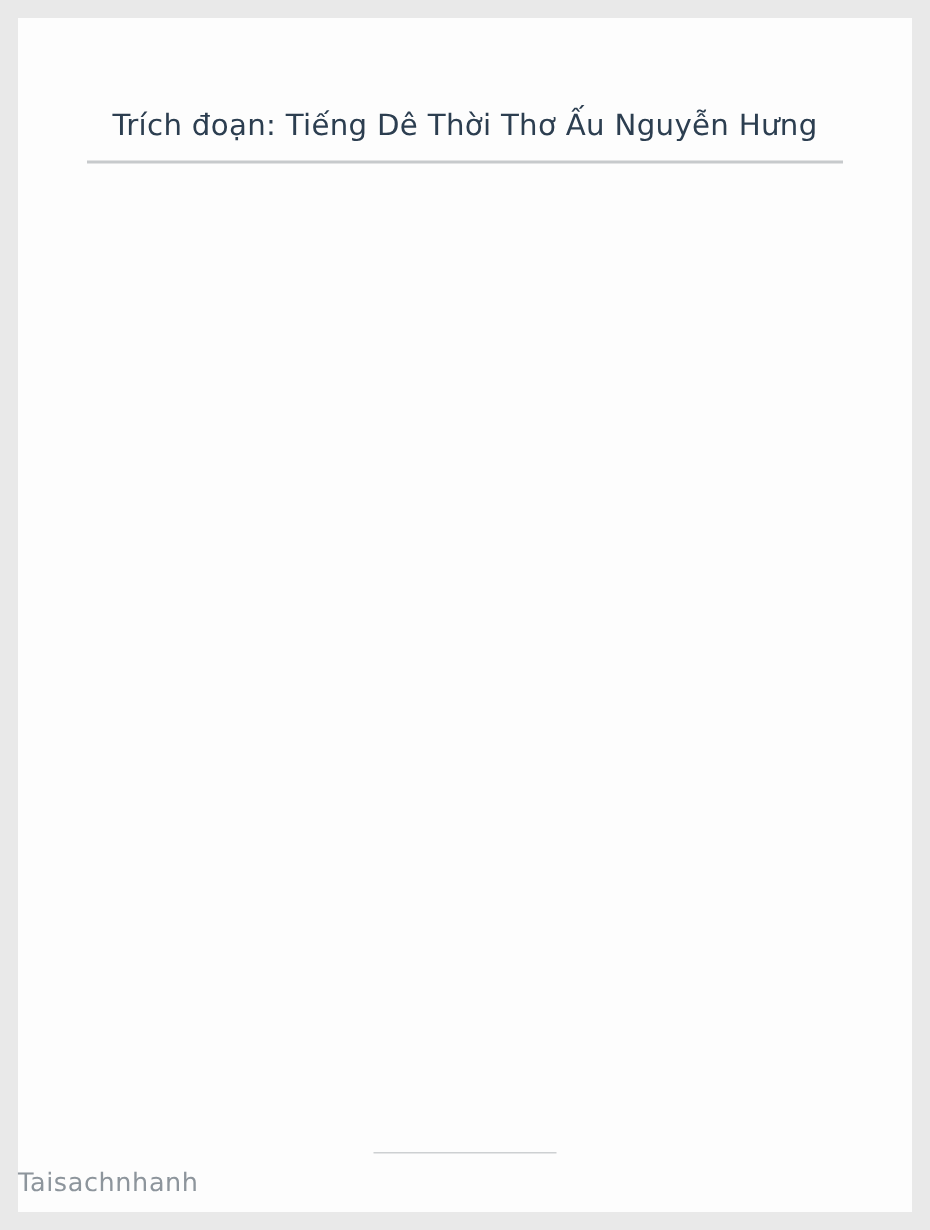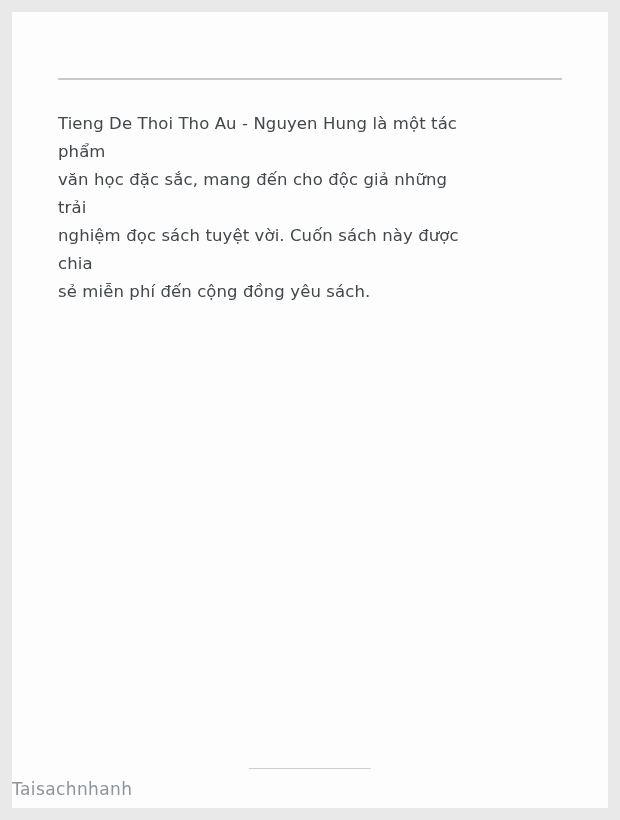--- a/index.html
+++ b/index.html
@@ -66,29 +66,23 @@
     line-height: 24px;
     color: #8d959c;
     letter-spacing: 0.4px;
   }
 </style>
 </head>
 <body>
 
 <div class="page">
 
+  <h1 class="page-title">Trích đoạn: Tiếng Dê Thời Thơ Ấu Nguyễn Hưng</h1>
 
   <div class="title-rule"></div>
 
-  <p class="excerpt">Tieng De Thoi Tho Au - Nguyen Hung là một tác
-phẩm
-văn học đặc sắc, mang đến cho độc giả những
-trải
-nghiệm đọc sách tuyệt vời. Cuốn sách này được
-chia
-sẻ miễn phí đến cộng đồng yêu sách.</p>
 
   <div class="footer">
     <div class="footer-rule"></div>
     <div class="footer-brand">Taisachnhanh</div>
   </div>
 
 </div>
 
 </body></html>

